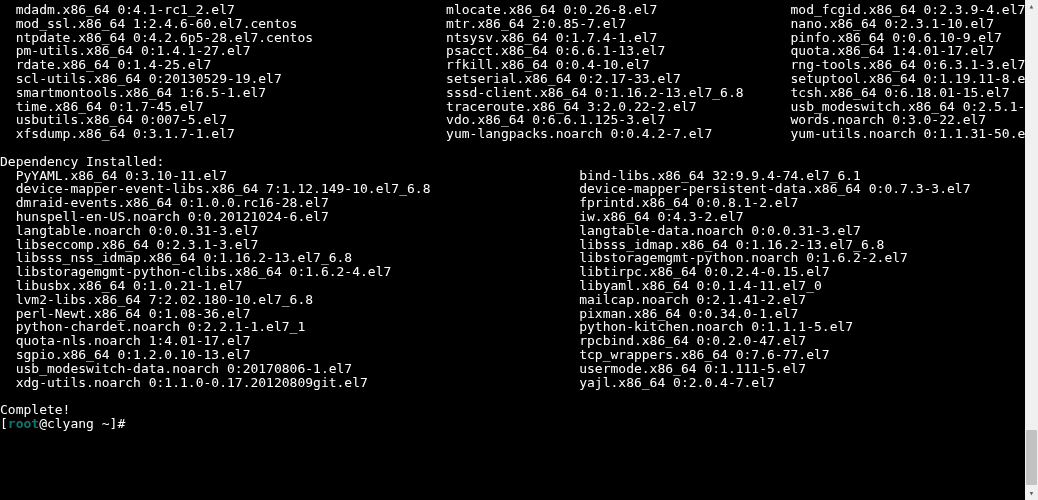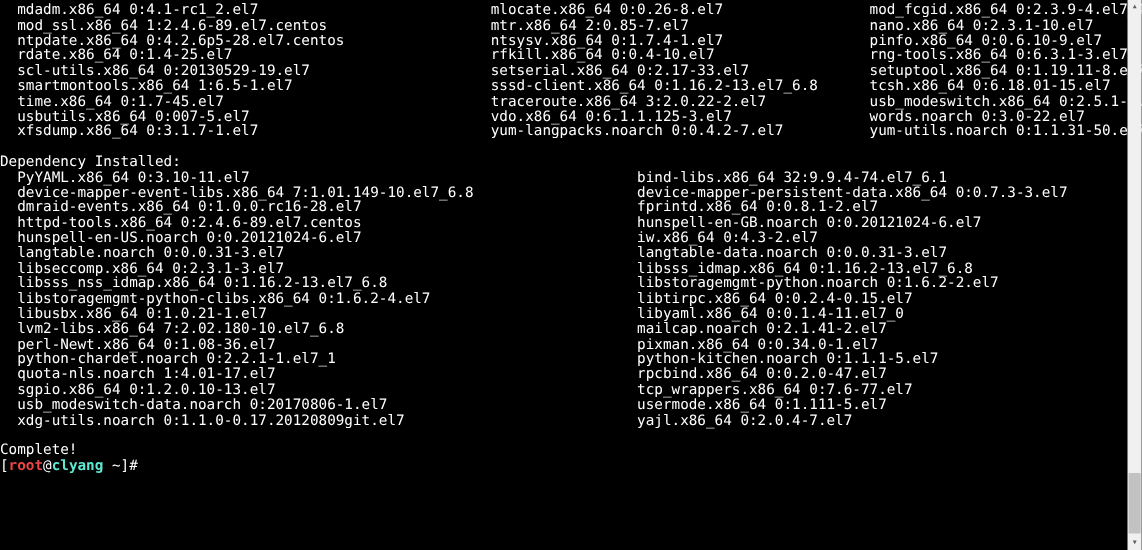--- a/index.html
+++ b/index.html
@@ -54,50 +54,50 @@
   .scrollbar-arrow.up { position: absolute; top: 0; }
   .scrollbar-arrow.down { position: absolute; bottom: 0; }
   .scrollbar-thumb {
     position: absolute;
     right: 1px;
     width: 11px;
     background: #c2c2c2;
     border-radius: 1px;
   }
   .prompt-bracket { color: #fff; }
-  .prompt-user { color: #ef4444; font-weight: bold; }
-  .prompt-host { color: #5eead4; font-weight: bold; }
+  .prompt-user { color: #0f766e; font-weight: bold; }
+  .prompt-host { color: #ffffff; font-weight: normal; }
   .prompt-tilde { color: #fff; }
   .cursor {
     display: inline-block;
     width: 7px;
     height: 13px;
     vertical-align: text-bottom;
   }
 </style>
 </head>
 <body>
 
 <div class="viewport">
   <div class="scroll-area" id="scroll-area">
       <div class="line">  mdadm.x86_64 0:4.1-rc1_2.el7                           mlocate.x86_64 0:0.26-8.el7                 mod_fcgid.x86_64 0:2.3.9-4.el7_4.1</div>
-      <div class="line">  mod_ssl.x86_64 1:2.4.6-89.el7.centos                   mtr.x86_64 2:0.85-7.el7                     nano.x86_64 0:2.3.1-10.el7</div>
+      <div class="line">  mod_ssl.x86_64 1:2.4.6-60.el7.centos                   mtr.x86_64 2:0.85-7.el7                     nano.x86_64 0:2.3.1-10.el7</div>
       <div class="line">  ntpdate.x86_64 0:4.2.6p5-28.el7.centos                 ntsysv.x86_64 0:1.7.4-1.el7                 pinfo.x86_64 0:0.6.10-9.el7</div>
+      <div class="line">  pm-utils.x86_64 0:1.4.1-27.el7                         psacct.x86_64 0:6.6.1-13.el7                quota.x86_64 1:4.01-17.el7</div>
       <div class="line">  rdate.x86_64 0:1.4-25.el7                              rfkill.x86_64 0:0.4-10.el7                  rng-tools.x86_64 0:6.3.1-3.el7</div>
       <div class="line">  scl-utils.x86_64 0:20130529-19.el7                     setserial.x86_64 0:2.17-33.el7              setuptool.x86_64 0:1.19.11-8.el7</div>
       <div class="line">  smartmontools.x86_64 1:6.5-1.el7                       sssd-client.x86_64 0:1.16.2-13.el7_6.8      tcsh.x86_64 0:6.18.01-15.el7</div>
       <div class="line">  time.x86_64 0:1.7-45.el7                               traceroute.x86_64 3:2.0.22-2.el7            usb_modeswitch.x86_64 0:2.5.1-1.el7</div>
-      <div class="line">  usbutils.x86_64 0:007-5.el7                            vdo.x86_64 0:6.1.1.125-3.el7                words.noarch 0:3.0-22.el7</div>
+      <div class="line">  usbutils.x86_64 0:007-5.el7                            vdo.x86_64 0:6.6.1.125-3.el7                words.noarch 0:3.0-22.el7</div>
       <div class="line">  xfsdump.x86_64 0:3.1.7-1.el7                           yum-langpacks.noarch 0:0.4.2-7.el7          yum-utils.noarch 0:1.1.31-50.el7</div>
       <div class="line"></div>
       <div class="line">Dependency Installed:</div>
       <div class="line">  PyYAML.x86_64 0:3.10-11.el7                                             bind-libs.x86_64 32:9.9.4-74.el7_6.1</div>
-      <div class="line">  device-mapper-event-libs.x86_64 7:1.01.149-10.el7_6.8                   device-mapper-persistent-data.x86_64 0:0.7.3-3.el7</div>
+      <div class="line">  device-mapper-event-libs.x86_64 7:1.12.149-10.el7_6.8                   device-mapper-persistent-data.x86_64 0:0.7.3-3.el7</div>
       <div class="line">  dmraid-events.x86_64 0:1.0.0.rc16-28.el7                                fprintd.x86_64 0:0.8.1-2.el7</div>
-      <div class="line">  httpd-tools.x86_64 0:2.4.6-89.el7.centos                                hunspell-en-GB.noarch 0:0.20121024-6.el7</div>
       <div class="line">  hunspell-en-US.noarch 0:0.20121024-6.el7                                iw.x86_64 0:4.3-2.el7</div>
       <div class="line">  langtable.noarch 0:0.0.31-3.el7                                         langtable-data.noarch 0:0.0.31-3.el7</div>
       <div class="line">  libseccomp.x86_64 0:2.3.1-3.el7                                         libsss_idmap.x86_64 0:1.16.2-13.el7_6.8</div>
       <div class="line">  libsss_nss_idmap.x86_64 0:1.16.2-13.el7_6.8                             libstoragemgmt-python.noarch 0:1.6.2-2.el7</div>
       <div class="line">  libstoragemgmt-python-clibs.x86_64 0:1.6.2-4.el7                        libtirpc.x86_64 0:0.2.4-0.15.el7</div>
       <div class="line">  libusbx.x86_64 0:1.0.21-1.el7                                           libyaml.x86_64 0:0.1.4-11.el7_0</div>
       <div class="line">  lvm2-libs.x86_64 7:2.02.180-10.el7_6.8                                  mailcap.noarch 0:2.1.41-2.el7</div>
       <div class="line">  perl-Newt.x86_64 0:1.08-36.el7                                          pixman.x86_64 0:0.34.0-1.el7</div>
       <div class="line">  python-chardet.noarch 0:2.2.1-1.el7_1                                   python-kitchen.noarch 0:1.1.1-5.el7</div>
       <div class="line">  quota-nls.noarch 1:4.01-17.el7                                          rpcbind.x86_64 0:0.2.0-47.el7</div>

